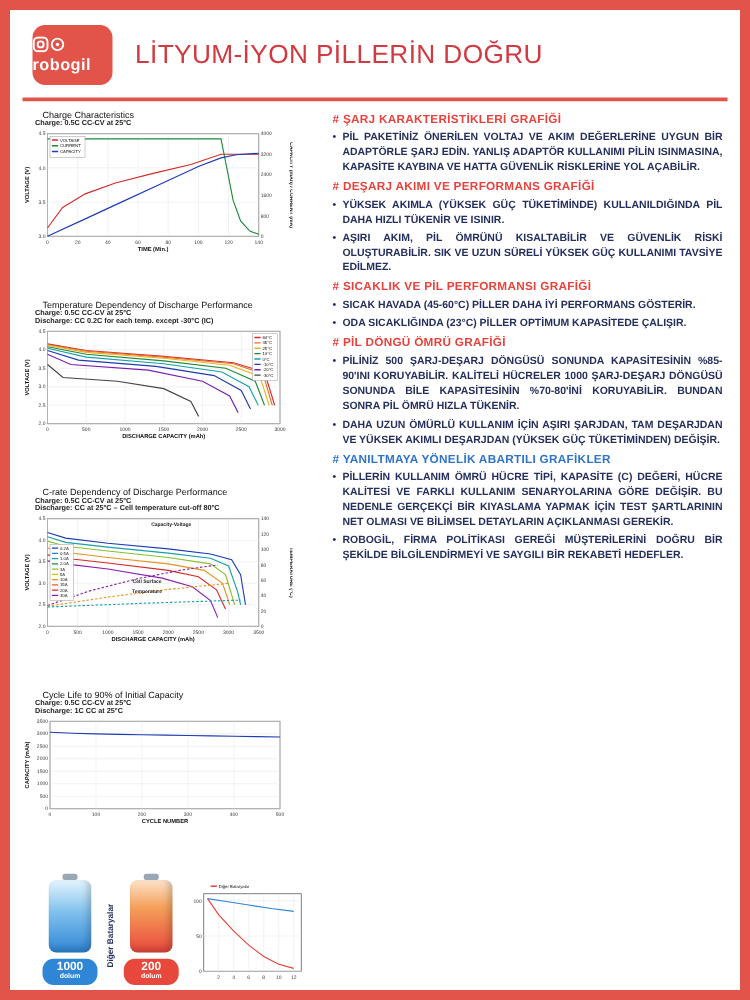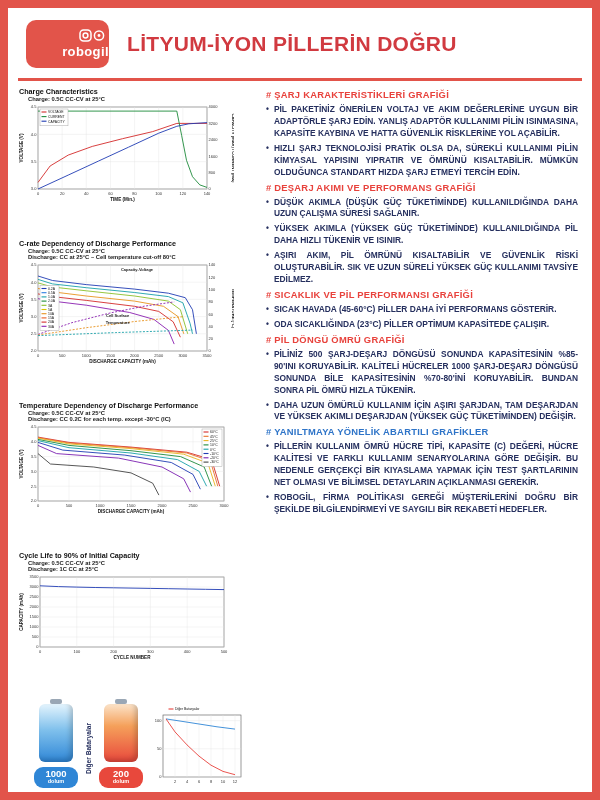--- a/index.html
+++ b/index.html
@@ -2,30 +2,30 @@
 <html style="--accent-red: #e2544a; --title-red: #d13a40; --heading-red: #e8423c; --heading-blue: #2e74c8; --body-navy: #252f5e; --battery-blue: #2f86d6; --battery-red: #e8483c;"><head>
 <meta charset="utf-8">
 <style>
   *{margin:0;padding:0;box-sizing:border-box}
   html,body{width:600px;height:800px;background:#fff}
   body{font-family:"Liberation Sans",sans-serif}
   .page{width:600px;height:800px;border:8px solid var(--accent-red);background:#fff;
         display:flex;flex-direction:column;overflow:hidden}
   .header{display:flex;align-items:center;gap:18px;margin:0 10px;padding:12px 8px 10px;
           border-bottom:3px solid var(--accent-red)}
-  .logo{background:var(--accent-red);border-radius:10px;width:83px;height:48px;flex:none;
-        display:flex;flex-direction:column;align-items:flex-end;justify-content:center;gap:2px}
+  .logo{background:var(--accent-red);border-radius:10px;width:64px;height:48px;flex:none;
+        display:flex;flex-direction:column;align-items:flex-start;justify-content:center;gap:2px}
   .logo-icon{width:30px;height:13px;display:block}
   .logo-text{color:#fff;font-weight:bold;font-size:13px;letter-spacing:.4px}
-  .title{color:var(--title-red);font-size:21px;font-weight:bold;line-height:1.12;letter-spacing:.3px}
+  .title{color:var(--title-red);font-size:21px;font-weight:normal;line-height:1.12;letter-spacing:.3px}
   .main{flex:1;display:flex;min-height:0;padding:6px 8px 2px 10px}
   .left{width:234px;flex:none;display:flex;flex-direction:column;justify-content:space-between;padding-bottom:2px}
   .right{flex:1;display:flex;flex-direction:column;justify-content:flex-start;
          padding:2px 6px 8px 14px}
-  .chart-title{font-size:7.2px;font-weight:bold;color:#111;margin-left:1px}
+  .chart-title{font-size:7.2px;font-weight:normal;color:#111;margin-left:16px}
   .chart-sub{font-size:5.8px;font-weight:bold;color:#222;margin-left:10px}
   svg{display:block}
   svg text{font-family:"Liberation Sans",sans-serif}
   .section-heading{font-size:9.4px;font-weight:bold;color:var(--heading-red);
                    letter-spacing:.25px;margin-bottom:4px}
   .section-heading.blue{color:var(--heading-blue)}
   .bullet{display:flex;gap:5px;font-size:8.4px;font-weight:bold;color:var(--body-navy);
           line-height:1.42;text-align:justify;margin-bottom:3px}
   .bullet::before{content:"•";flex:none;color:var(--body-navy)}
   .footer{color:var(--heading-red);font-weight:bold;font-size:10.4px;line-height:1.35;
@@ -111,20 +111,82 @@
             <polyline points="20.0,80.4 32.1,64.0 50.2,53.1 74.3,44.4 104.5,36.7 134.7,29.6 158.8,21.4 189.0,21.4" fill="none" stroke="#d42a2a" stroke-width="0.9"></polyline>
             <polyline points="20.0,9.1 158.8,9.1 163.7,33.7 168.5,58.3 174.5,74.7 181.8,82.9 189.0,85.4" fill="none" stroke="#1d8a3a" stroke-width="0.9"></polyline>
             <polyline points="20.0,87.0 50.2,73.1 80.4,59.1 110.5,45.2 140.7,31.2 158.8,24.3 170.9,21.8 189.0,20.6" fill="none" stroke="#1f3bb3" stroke-width="0.9"></polyline>
             <rect x="22" y="7" width="28" height="16.799999999999997" fill="#fff" stroke="#999" stroke-width="0.4"></rect>
             <line x1="23.5" y1="10" x2="28.5" y2="10" stroke="#d42a2a" stroke-width="1.1"></line>
             <text x="30" y="11.3" font-size="3.4" fill="#111">VOLTAGE</text>
             <line x1="23.5" y1="14.6" x2="28.5" y2="14.6" stroke="#1d8a3a" stroke-width="1.1"></line>
             <text x="30" y="15.9" font-size="3.4" fill="#111">CURRENT</text>
             <line x1="23.5" y1="19.2" x2="28.5" y2="19.2" stroke="#1f3bb3" stroke-width="1.1"></line>
             <text x="30" y="20.5" font-size="3.4" fill="#111">CAPACITY</text>
+          </svg>
+      </div>
+
+      <div class="chart-block">
+        <div class="chart-title">Temperature Dependency of Discharge Performance</div>
+        <div class="chart-sub">Charge: 0.5C CC-CV at 25°C</div>
+        <div class="chart-sub">Discharge: CC 0.2C for each temp. except -30°C (IC)</div>
+        <svg width="216" height="92" viewBox="0 0 216 92">
+            <rect x="20" y="5" width="186" height="74" fill="#fff" stroke="#555" stroke-width="0.6"></rect>
+            <line x1="20" y1="5" x2="20" y2="79" stroke="#e4e4e4" stroke-width="0.4"></line>
+            <text x="20" y="85.2" text-anchor="middle" font-size="4" fill="#333">0</text>
+            <line x1="51" y1="5" x2="51" y2="79" stroke="#e4e4e4" stroke-width="0.4"></line>
+            <text x="51" y="85.2" text-anchor="middle" font-size="4" fill="#333">500</text>
+            <line x1="82" y1="5" x2="82" y2="79" stroke="#e4e4e4" stroke-width="0.4"></line>
+            <text x="82" y="85.2" text-anchor="middle" font-size="4" fill="#333">1000</text>
+            <line x1="113" y1="5" x2="113" y2="79" stroke="#e4e4e4" stroke-width="0.4"></line>
+            <text x="113" y="85.2" text-anchor="middle" font-size="4" fill="#333">1500</text>
+            <line x1="144" y1="5" x2="144" y2="79" stroke="#e4e4e4" stroke-width="0.4"></line>
+            <text x="144" y="85.2" text-anchor="middle" font-size="4" fill="#333">2000</text>
+            <line x1="175" y1="5" x2="175" y2="79" stroke="#e4e4e4" stroke-width="0.4"></line>
+            <text x="175" y="85.2" text-anchor="middle" font-size="4" fill="#333">2500</text>
+            <line x1="206" y1="5" x2="206" y2="79" stroke="#e4e4e4" stroke-width="0.4"></line>
+            <text x="206" y="85.2" text-anchor="middle" font-size="4" fill="#333">3000</text>
+            <line x1="20" y1="79" x2="206" y2="79" stroke="#e4e4e4" stroke-width="0.4"></line>
+            <text x="18.4" y="80.4" text-anchor="end" font-size="4" fill="#333">2.0</text>
+            <line x1="20" y1="64.2" x2="206" y2="64.2" stroke="#e4e4e4" stroke-width="0.4"></line>
+            <text x="18.4" y="65.60000000000001" text-anchor="end" font-size="4" fill="#333">2.5</text>
+            <line x1="20" y1="49.4" x2="206" y2="49.4" stroke="#e4e4e4" stroke-width="0.4"></line>
+            <text x="18.4" y="50.8" text-anchor="end" font-size="4" fill="#333">3.0</text>
+            <line x1="20" y1="34.6" x2="206" y2="34.6" stroke="#e4e4e4" stroke-width="0.4"></line>
+            <text x="18.4" y="36" text-anchor="end" font-size="4" fill="#333">3.5</text>
+            <line x1="20" y1="19.799999999999997" x2="206" y2="19.799999999999997" stroke="#e4e4e4" stroke-width="0.4"></line>
+            <text x="18.4" y="21.199999999999996" text-anchor="end" font-size="4" fill="#333">4.0</text>
+            <line x1="20" y1="5" x2="206" y2="5" stroke="#e4e4e4" stroke-width="0.4"></line>
+            <text x="18.4" y="6.4" text-anchor="end" font-size="4" fill="#333">4.5</text>
+            <text x="113" y="90.5" text-anchor="middle" font-size="4.6" font-weight="bold" fill="#111">DISCHARGE CAPACITY (mAh)</text>
+            <text transform="translate(5,42) rotate(-90)" text-anchor="middle" font-size="4.6" font-weight="bold" fill="#111">VOLTAGE (V)</text>
+            <polyline points="20.0,15.1 51.0,20.4 113.0,25.1 168.8,30.2 193.6,37.6 201.7,64.2" fill="none" stroke="#d42a2a" stroke-width="0.9"></polyline>
+            <polyline points="20.0,15.7 51.0,21.0 113.0,25.7 168.8,31.0 192.4,39.0 199.8,64.2" fill="none" stroke="#e8722a" stroke-width="0.9"></polyline>
+            <polyline points="20.0,16.2 51.0,21.9 113.0,26.6 165.7,32.2 189.9,41.1 197.3,64.2" fill="none" stroke="#e8b31f" stroke-width="0.9"></polyline>
+            <polyline points="20.0,17.4 51.0,23.4 113.0,28.7 162.6,34.6 186.2,45.0 193.6,64.2" fill="none" stroke="#1d8a3a" stroke-width="0.9"></polyline>
+            <polyline points="20.0,18.6 51.0,25.7 113.0,31.0 159.5,37.6 181.2,49.4 188.6,64.2" fill="none" stroke="#18a0a8" stroke-width="0.9"></polyline>
+            <polyline points="20.0,20.4 44.8,28.1 106.8,33.1 153.3,40.5 175.0,52.4 182.4,67.2" fill="none" stroke="#1f3bb3" stroke-width="0.9"></polyline>
+            <polyline points="20.0,23.4 38.6,31.6 100.6,36.1 144.0,45.0 165.7,56.8 172.5,70.1" fill="none" stroke="#7a1fb0" stroke-width="0.9"></polyline>
+            <polyline points="20.0,31.6 32.4,42.0 75.8,45.0 113.0,50.9 134.7,61.2 140.9,73.1" fill="none" stroke="#444444" stroke-width="0.9"></polyline>
+            <rect x="184" y="7" width="20" height="37.4" fill="#fff" stroke="#999" stroke-width="0.4"></rect>
+            <line x1="185.5" y1="10" x2="190.5" y2="10" stroke="#d42a2a" stroke-width="1.1"></line>
+            <text x="192" y="11.3" font-size="3.4" fill="#111">60°C</text>
+            <line x1="185.5" y1="14.3" x2="190.5" y2="14.3" stroke="#e8722a" stroke-width="1.1"></line>
+            <text x="192" y="15.600000000000001" font-size="3.4" fill="#111">45°C</text>
+            <line x1="185.5" y1="18.6" x2="190.5" y2="18.6" stroke="#e8b31f" stroke-width="1.1"></line>
+            <text x="192" y="19.900000000000002" font-size="3.4" fill="#111">25°C</text>
+            <line x1="185.5" y1="22.9" x2="190.5" y2="22.9" stroke="#1d8a3a" stroke-width="1.1"></line>
+            <text x="192" y="24.2" font-size="3.4" fill="#111">10°C</text>
+            <line x1="185.5" y1="27.2" x2="190.5" y2="27.2" stroke="#18a0a8" stroke-width="1.1"></line>
+            <text x="192" y="28.5" font-size="3.4" fill="#111">0°C</text>
+            <line x1="185.5" y1="31.5" x2="190.5" y2="31.5" stroke="#1f3bb3" stroke-width="1.1"></line>
+            <text x="192" y="32.8" font-size="3.4" fill="#111">-10°C</text>
+            <line x1="185.5" y1="35.8" x2="190.5" y2="35.8" stroke="#7a1fb0" stroke-width="1.1"></line>
+            <text x="192" y="37.099999999999994" font-size="3.4" fill="#111">-20°C</text>
+            <line x1="185.5" y1="40.099999999999994" x2="190.5" y2="40.099999999999994" stroke="#444444" stroke-width="1.1"></line>
+            <text x="192" y="41.39999999999999" font-size="3.4" fill="#111">-30°C</text>
           </svg>
       </div>
 
       <div class="chart-block">
         <div class="chart-title">C-rate Dependency of Discharge Performance</div>
         <div class="chart-sub">Charge: 0.5C CC-CV at 25°C</div>
         <div class="chart-sub">Discharge: CC at 25°C – Cell temperature cut-off 80°C</div>
         <svg width="216" height="104" viewBox="0 0 216 104">
             <rect x="20" y="5" width="169" height="86" fill="#fff" stroke="#555" stroke-width="0.6"></rect>
             <line x1="20" y1="5" x2="20" y2="91" stroke="#e4e4e4" stroke-width="0.4"></line>
@@ -196,82 +258,20 @@
             <text x="30" y="63.4" font-size="3.4" fill="#111">20A</text>
             <line x1="23.5" y1="66.30000000000001" x2="28.5" y2="66.30000000000001" stroke="#8a1fb0" stroke-width="1.1"></line>
             <text x="30" y="67.60000000000001" font-size="3.4" fill="#111">30A</text>
             <text x="118.9857142857143" y="10.847999999999999" text-anchor="middle" font-size="4" font-weight="bold" fill="#222">Capacity-Voltage</text>
             <text x="99.67142857142856" y="56.6" text-anchor="middle" font-size="4" font-weight="bold" fill="#222">Cell Surface</text>
             <text x="99.67142857142856" y="64.168" text-anchor="middle" font-size="4" font-weight="bold" fill="#222">Temperature</text>
           </svg>
       </div>
 
       <div class="chart-block">
-        <div class="chart-title">Temperature Dependency of Discharge Performance</div>
-        <div class="chart-sub">Charge: 0.5C CC-CV at 25°C</div>
-        <div class="chart-sub">Discharge: CC 0.2C for each temp. except -30°C (IC)</div>
-        <svg width="216" height="92" viewBox="0 0 216 92">
-            <rect x="20" y="5" width="186" height="74" fill="#fff" stroke="#555" stroke-width="0.6"></rect>
-            <line x1="20" y1="5" x2="20" y2="79" stroke="#e4e4e4" stroke-width="0.4"></line>
-            <text x="20" y="85.2" text-anchor="middle" font-size="4" fill="#333">0</text>
-            <line x1="51" y1="5" x2="51" y2="79" stroke="#e4e4e4" stroke-width="0.4"></line>
-            <text x="51" y="85.2" text-anchor="middle" font-size="4" fill="#333">500</text>
-            <line x1="82" y1="5" x2="82" y2="79" stroke="#e4e4e4" stroke-width="0.4"></line>
-            <text x="82" y="85.2" text-anchor="middle" font-size="4" fill="#333">1000</text>
-            <line x1="113" y1="5" x2="113" y2="79" stroke="#e4e4e4" stroke-width="0.4"></line>
-            <text x="113" y="85.2" text-anchor="middle" font-size="4" fill="#333">1500</text>
-            <line x1="144" y1="5" x2="144" y2="79" stroke="#e4e4e4" stroke-width="0.4"></line>
-            <text x="144" y="85.2" text-anchor="middle" font-size="4" fill="#333">2000</text>
-            <line x1="175" y1="5" x2="175" y2="79" stroke="#e4e4e4" stroke-width="0.4"></line>
-            <text x="175" y="85.2" text-anchor="middle" font-size="4" fill="#333">2500</text>
-            <line x1="206" y1="5" x2="206" y2="79" stroke="#e4e4e4" stroke-width="0.4"></line>
-            <text x="206" y="85.2" text-anchor="middle" font-size="4" fill="#333">3000</text>
-            <line x1="20" y1="79" x2="206" y2="79" stroke="#e4e4e4" stroke-width="0.4"></line>
-            <text x="18.4" y="80.4" text-anchor="end" font-size="4" fill="#333">2.0</text>
-            <line x1="20" y1="64.2" x2="206" y2="64.2" stroke="#e4e4e4" stroke-width="0.4"></line>
-            <text x="18.4" y="65.60000000000001" text-anchor="end" font-size="4" fill="#333">2.5</text>
-            <line x1="20" y1="49.4" x2="206" y2="49.4" stroke="#e4e4e4" stroke-width="0.4"></line>
-            <text x="18.4" y="50.8" text-anchor="end" font-size="4" fill="#333">3.0</text>
-            <line x1="20" y1="34.6" x2="206" y2="34.6" stroke="#e4e4e4" stroke-width="0.4"></line>
-            <text x="18.4" y="36" text-anchor="end" font-size="4" fill="#333">3.5</text>
-            <line x1="20" y1="19.799999999999997" x2="206" y2="19.799999999999997" stroke="#e4e4e4" stroke-width="0.4"></line>
-            <text x="18.4" y="21.199999999999996" text-anchor="end" font-size="4" fill="#333">4.0</text>
-            <line x1="20" y1="5" x2="206" y2="5" stroke="#e4e4e4" stroke-width="0.4"></line>
-            <text x="18.4" y="6.4" text-anchor="end" font-size="4" fill="#333">4.5</text>
-            <text x="113" y="90.5" text-anchor="middle" font-size="4.6" font-weight="bold" fill="#111">DISCHARGE CAPACITY (mAh)</text>
-            <text transform="translate(5,42) rotate(-90)" text-anchor="middle" font-size="4.6" font-weight="bold" fill="#111">VOLTAGE (V)</text>
-            <polyline points="20.0,15.1 51.0,20.4 113.0,25.1 168.8,30.2 193.6,37.6 201.7,64.2" fill="none" stroke="#d42a2a" stroke-width="0.9"></polyline>
-            <polyline points="20.0,15.7 51.0,21.0 113.0,25.7 168.8,31.0 192.4,39.0 199.8,64.2" fill="none" stroke="#e8722a" stroke-width="0.9"></polyline>
-            <polyline points="20.0,16.2 51.0,21.9 113.0,26.6 165.7,32.2 189.9,41.1 197.3,64.2" fill="none" stroke="#e8b31f" stroke-width="0.9"></polyline>
-            <polyline points="20.0,17.4 51.0,23.4 113.0,28.7 162.6,34.6 186.2,45.0 193.6,64.2" fill="none" stroke="#1d8a3a" stroke-width="0.9"></polyline>
-            <polyline points="20.0,18.6 51.0,25.7 113.0,31.0 159.5,37.6 181.2,49.4 188.6,64.2" fill="none" stroke="#18a0a8" stroke-width="0.9"></polyline>
-            <polyline points="20.0,20.4 44.8,28.1 106.8,33.1 153.3,40.5 175.0,52.4 182.4,67.2" fill="none" stroke="#1f3bb3" stroke-width="0.9"></polyline>
-            <polyline points="20.0,23.4 38.6,31.6 100.6,36.1 144.0,45.0 165.7,56.8 172.5,70.1" fill="none" stroke="#7a1fb0" stroke-width="0.9"></polyline>
-            <polyline points="20.0,31.6 32.4,42.0 75.8,45.0 113.0,50.9 134.7,61.2 140.9,73.1" fill="none" stroke="#444444" stroke-width="0.9"></polyline>
-            <rect x="184" y="7" width="20" height="37.4" fill="#fff" stroke="#999" stroke-width="0.4"></rect>
-            <line x1="185.5" y1="10" x2="190.5" y2="10" stroke="#d42a2a" stroke-width="1.1"></line>
-            <text x="192" y="11.3" font-size="3.4" fill="#111">60°C</text>
-            <line x1="185.5" y1="14.3" x2="190.5" y2="14.3" stroke="#e8722a" stroke-width="1.1"></line>
-            <text x="192" y="15.600000000000001" font-size="3.4" fill="#111">45°C</text>
-            <line x1="185.5" y1="18.6" x2="190.5" y2="18.6" stroke="#e8b31f" stroke-width="1.1"></line>
-            <text x="192" y="19.900000000000002" font-size="3.4" fill="#111">25°C</text>
-            <line x1="185.5" y1="22.9" x2="190.5" y2="22.9" stroke="#1d8a3a" stroke-width="1.1"></line>
-            <text x="192" y="24.2" font-size="3.4" fill="#111">10°C</text>
-            <line x1="185.5" y1="27.2" x2="190.5" y2="27.2" stroke="#18a0a8" stroke-width="1.1"></line>
-            <text x="192" y="28.5" font-size="3.4" fill="#111">0°C</text>
-            <line x1="185.5" y1="31.5" x2="190.5" y2="31.5" stroke="#1f3bb3" stroke-width="1.1"></line>
-            <text x="192" y="32.8" font-size="3.4" fill="#111">-10°C</text>
-            <line x1="185.5" y1="35.8" x2="190.5" y2="35.8" stroke="#7a1fb0" stroke-width="1.1"></line>
-            <text x="192" y="37.099999999999994" font-size="3.4" fill="#111">-20°C</text>
-            <line x1="185.5" y1="40.099999999999994" x2="190.5" y2="40.099999999999994" stroke="#444444" stroke-width="1.1"></line>
-            <text x="192" y="41.39999999999999" font-size="3.4" fill="#111">-30°C</text>
-          </svg>
-      </div>
-
-      <div class="chart-block">
         <div class="chart-title">Cycle Life to 90% of Initial Capacity</div>
         <div class="chart-sub">Charge: 0.5C CC-CV at 25°C</div>
         <div class="chart-sub">Discharge: 1C CC at 25°C</div>
         <svg width="216" height="88" viewBox="0 0 216 88">
             <rect x="22" y="5" width="184" height="70" fill="#fff" stroke="#555" stroke-width="0.6"></rect>
             <line x1="22" y1="5" x2="22" y2="75" stroke="#e4e4e4" stroke-width="0.4"></line>
             <text x="22" y="81.2" text-anchor="middle" font-size="4" fill="#333">0</text>
             <line x1="58.800000000000004" y1="5" x2="58.800000000000004" y2="75" stroke="#e4e4e4" stroke-width="0.4"></line>
             <text x="58.800000000000004" y="81.2" text-anchor="middle" font-size="4" fill="#333">100</text>
             <line x1="95.60000000000001" y1="5" x2="95.60000000000001" y2="75" stroke="#e4e4e4" stroke-width="0.4"></line>
@@ -349,31 +349,25 @@
 
     </div>
 
     <div class="right">
 
       <div class="section">
         <div class="section-heading"># ŞARJ KARAKTERİSTİKLERİ GRAFİĞİ</div>
         <div class="bullet">
             <span>PİL PAKETİNİZ ÖNERİLEN VOLTAJ VE AKIM DEĞERLERİNE UYGUN BİR ADAPTÖRLE ŞARJ EDİN. YANLIŞ ADAPTÖR KULLANIMI PİLİN ISINMASINA, KAPASİTE KAYBINA VE HATTA GÜVENLİK RİSKLERİNE YOL AÇABİLİR.</span>
           </div>
-        <div class="bullet">
-            <span>HIZLI ŞARJ TEKNOLOJİSİ PRATİK OLSA DA, SÜREKLİ KULLANIMI PİLİN KİMYASAL YAPISINI YIPRATIR VE ÖMRÜNÜ KISALTABİLİR. MÜMKÜN OLDUĞUNCA STANDART HIZDA ŞARJ ETMEYİ TERCİH EDİN.</span>
-          </div>
       </div>
 
       <div class="section">
         <div class="section-heading"># DEŞARJ AKIMI VE PERFORMANS GRAFİĞİ</div>
         <div class="bullet">
-            <span>DÜŞÜK AKIMLA (DÜŞÜK GÜÇ TÜKETİMİNDE) KULLANILDIĞINDA DAHA UZUN ÇALIŞMA SÜRESİ SAĞLANIR.</span>
-          </div>
-        <div class="bullet">
             <span>YÜKSEK AKIMLA (YÜKSEK GÜÇ TÜKETİMİNDE) KULLANILDIĞINDA PİL DAHA HIZLI TÜKENİR VE ISINIR.</span>
           </div>
         <div class="bullet">
             <span>AŞIRI AKIM, PİL ÖMRÜNÜ KISALTABİLİR VE GÜVENLİK RİSKİ OLUŞTURABİLİR. SIK VE UZUN SÜRELİ YÜKSEK GÜÇ KULLANIMI TAVSİYE EDİLMEZ.</span>
           </div>
       </div>
 
       <div class="section">
         <div class="section-heading"># SICAKLIK VE PİL PERFORMANSI GRAFİĞİ</div>
         <div class="bullet">

